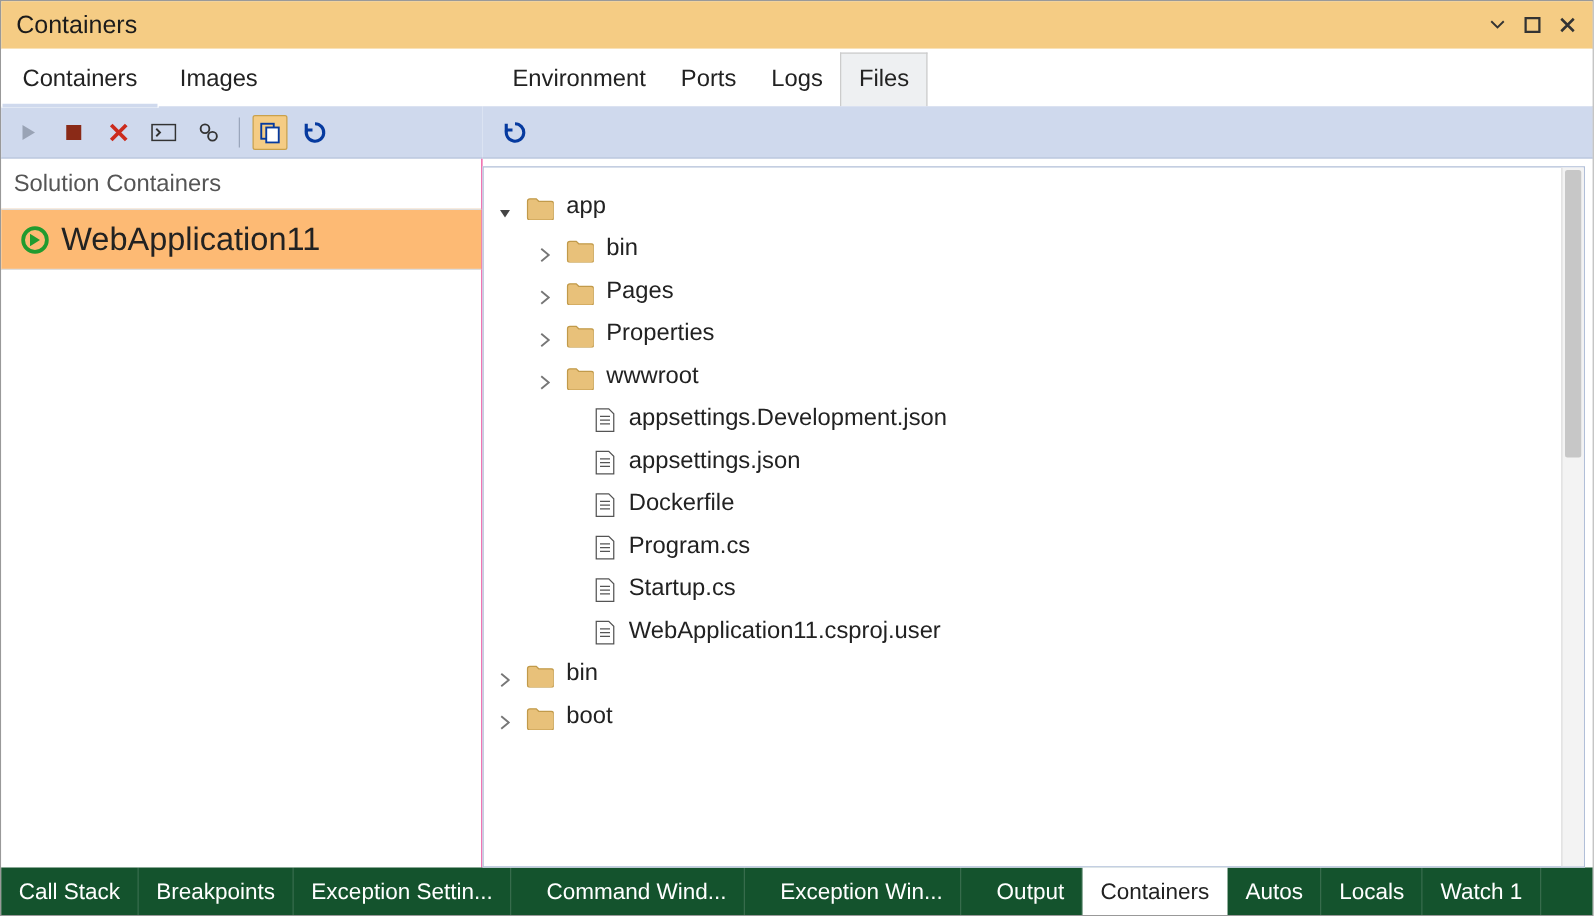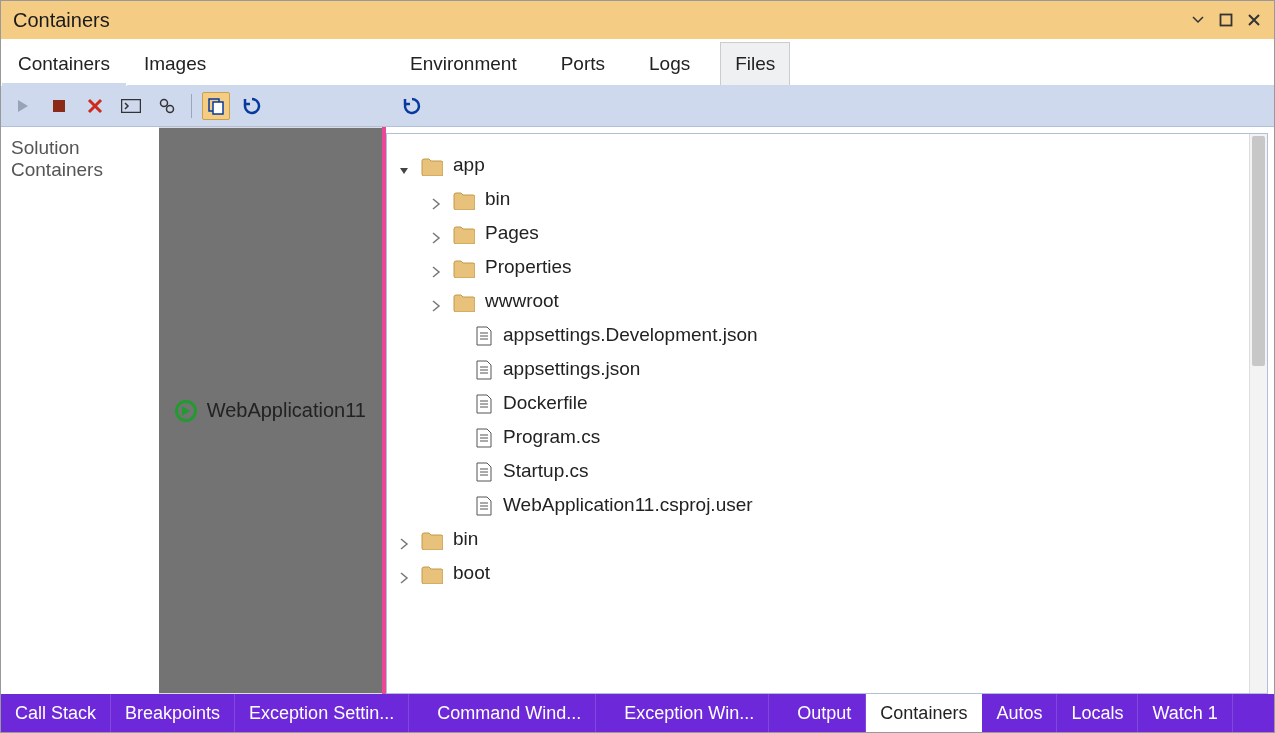--- a/index.html
+++ b/index.html
@@ -42,21 +42,21 @@
   }
   .left-tabs .tab.active::after {
     content:""; position:absolute; left:0; right:0; bottom:-1px; height:3px; background:#cfd9ed;
   }
 
   .right-tabs {
     flex: 1;
     display: flex; align-items: flex-end;
     background: #fff;
     padding-left: 10px;
-    gap: 16px;
+    gap: 0;
   }
   .right-tabs .tab {
     padding: 10px 14px; font-size: 19px; color: #222; cursor: pointer;
   }
   .right-tabs .tab.active {
     background: #eef0f2;
     border-top: 1px solid #ccc;
     border-left: 1px solid #ccc;
     border-right: 1px solid #ccc;
     margin-top: 44px;
@@ -75,25 +75,25 @@
   .tbtn {
     width: 28px; height: 28px; display:inline-flex; align-items:center; justify-content:center;
     cursor:pointer; border:1px solid transparent; border-radius:2px;
   }
   .tbtn.disabled { opacity: .45; cursor: default; }
   .tbtn.active { background:#f5cc84; border:1px solid #caa14b; }
   .tsep { width:1px; height:24px; background:#9aa6bc; margin: 0 2px; }
 
   
   .main-split { flex:1; display:flex; min-height:0; background:#fff; }
-  .left-pane { width: 385px; border-right: 4px solid #ec4899; display:flex; flex-direction:row; }
+  .left-pane { width: 385px; border-right: 1px solid #ec4899; display:flex; flex-direction:column; }
   .section-heading { font-size: 19px; color:#555; padding: 10px 10px 8px; border-bottom: none; }
   .container-item {
     display:flex; align-items:center; gap:10px; padding: 8px 16px;
-    font-size: 20px; color:#222; background:#737373; border-top:1px solid #ddd; border-bottom:1px solid #ddd;
+    font-size: 26px; color:#222; background:#fdba74; border-top:1px solid #ddd; border-bottom:1px solid #ddd;
     cursor:pointer;
   }
   .running-dot {
     width:22px; height:22px; border-radius:50%; border:3px solid #209b2f; display:inline-flex;
     align-items:center; justify-content:center; flex:0 0 auto;
   }
   .running-dot svg { display:block; }
 
   .right-pane { flex:1; position:relative; border:1px solid #b1bfd8; margin: 6px 6px 0 0; background:#fff;}
 
@@ -111,21 +111,21 @@
   .scrollbar {
     position:absolute; right:0; top:0; bottom:0; width:18px; background:#f3f3f3;
     border-left:1px solid #ddd;
   }
   .scrollbar .thumb {
     position:absolute; left:2px; right:2px; top:2px; height: 230px; background:#c7c7c7; border-radius:2px;
   }
 
   
   .bottom-tabs {
-    height: 38px; background:#6d28d9; display:flex; align-items:stretch; color:#fff;
+    height: 38px; background:#14532d; display:flex; align-items:stretch; color:#fff;
     font-size: 18px;
   }
   .btab {
     padding: 0 14px; display:flex; align-items:center; border-right:1px solid rgba(255,255,255,0.15);
     cursor:pointer; white-space:nowrap; position:relative;
   }
   .btab.active { background:#fff; color:#222; }
   .btab.space-left { margin-left: 14px; }
 
   svg { display:block; }

